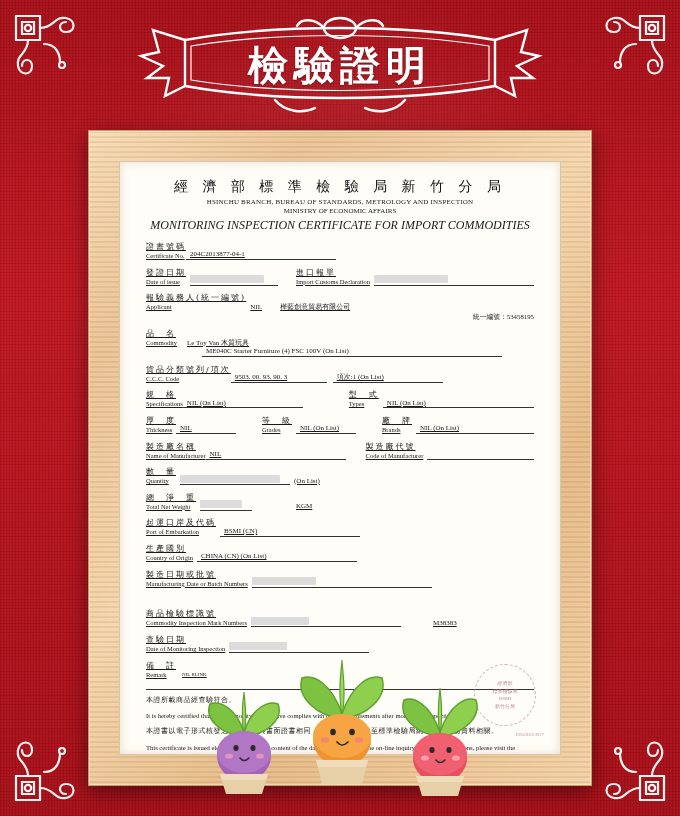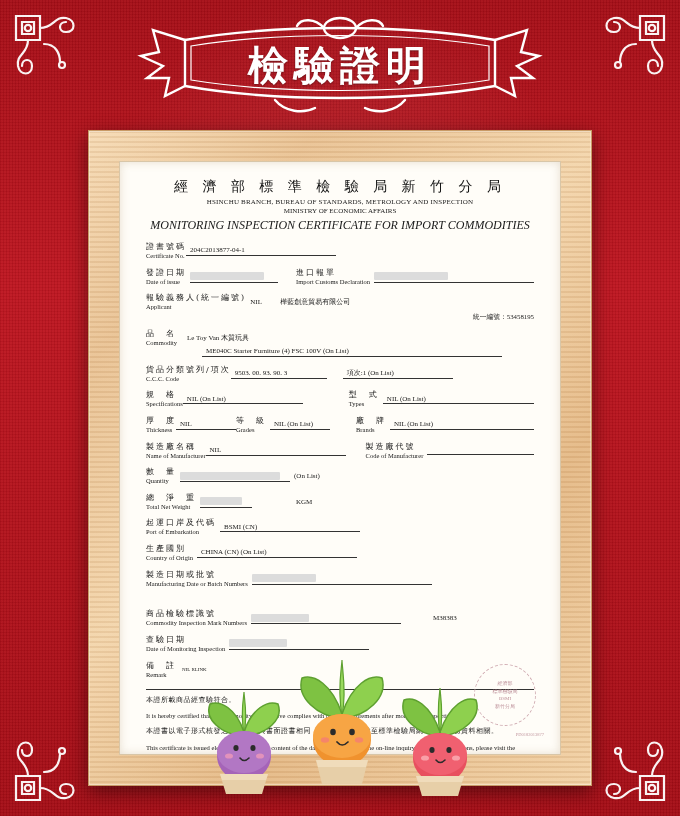--- a/index.html
+++ b/index.html
@@ -114,21 +114,21 @@
   }
   .underline { border-bottom: 1px solid #333; }
   .redact {
     display: inline-block;
     background: #dcdcdc;
     height: 8px;
     vertical-align: middle;
     border-radius: 1px;
   }
 
-  .flexline { display: flex; align-items: center; }
+  .flexline { display: flex; align-items: flex-end; text-decoration: underline; }
   .grow { flex: 1; }
 
   .ul-fill { border-bottom: 1px solid #333; flex: 1; min-height: 9px; }
 
   
   .foot {
     margin-top: 10px;
     border-top: 1px solid #333;
     padding-top: 5px;
     font-size: 6.6px;
@@ -309,21 +309,21 @@
         <div class="val underline" style="margin-left:56px; width:300px; display:block;">ME040C Starter Furniture (4) FSC 100V   (On List)</div>
       </div>
 
       <div class="row">
         <div class="flexline">
           <div class="lbl">
             <span class="zh">貨品分類號列/項次</span>
             <span class="en">C.C.C. Code</span>
           </div>
           <div class="val underline" style="width:96px">9503. 00. 93. 90. 3</div>
-          <div class="val underline" style="width:110px; margin-left:16px">項次:1    (On List)</div>
+          <div class="val underline" style="width:110px; margin-left:6px">項次:1    (On List)</div>
         </div>
       </div>
 
       <div class="row">
         <div class="flexline">
           <div class="lbl">
             <span class="zh">規　格</span>
             <span class="en">Specifications</span>
           </div>
           <div class="val underline" style="width:120px">NIL   (On List)</div>
@@ -335,21 +335,21 @@
         </div>
       </div>
 
       <div class="row">
         <div class="flexline">
           <div class="lbl">
             <span class="zh">厚　度</span>
             <span class="en">Thickness</span>
           </div>
           <div class="val underline" style="width:60px">NIL</div>
-          <div class="lbl" style="">
+          <div class="lbl" style="margin-left:26px">
             <span class="zh">等　級</span>
             <span class="en">Grades</span>
           </div>
           <div class="val underline" style="width:60px; margin-left:4px">NIL   (On List)</div>
           <div class="lbl" style="margin-left:26px">
             <span class="zh">廠　牌</span>
             <span class="en">Brands</span>
           </div>
           <div class="val underline grow" style="margin-left:4px">NIL   (On List)</div>
         </div>

